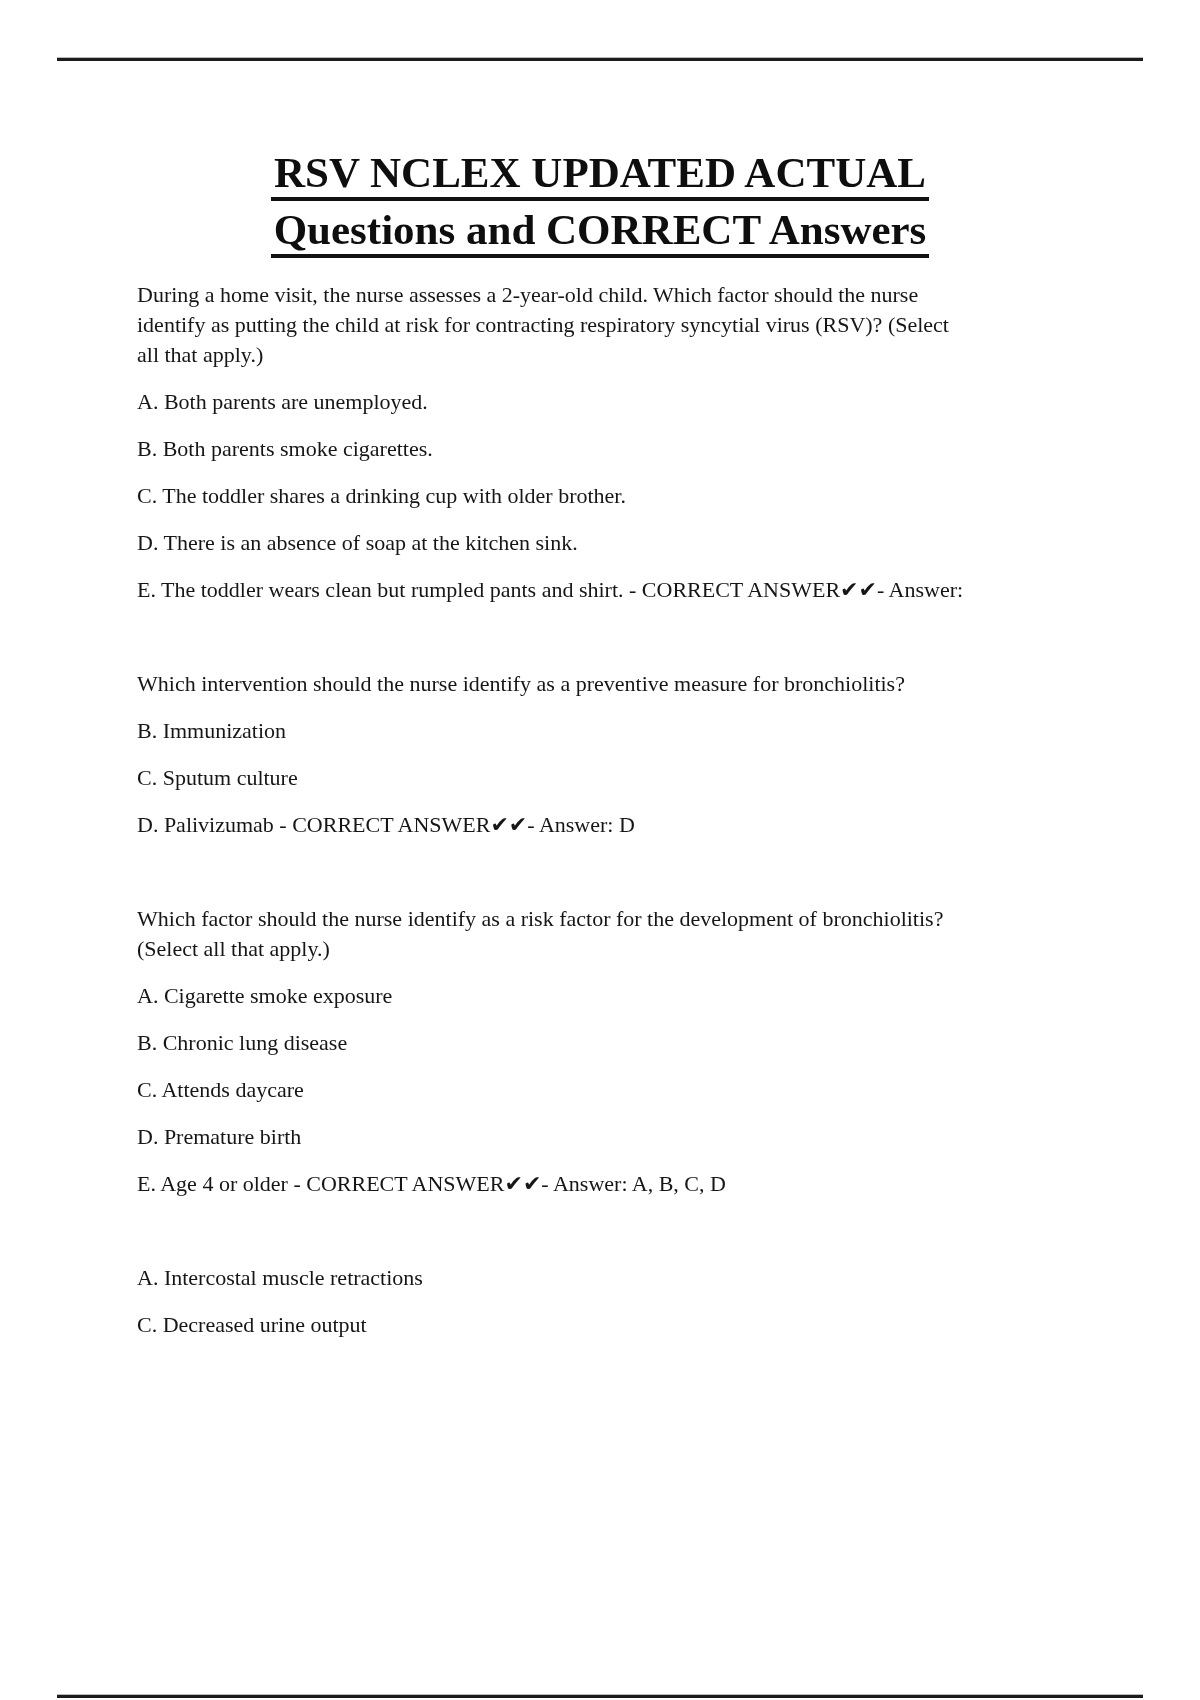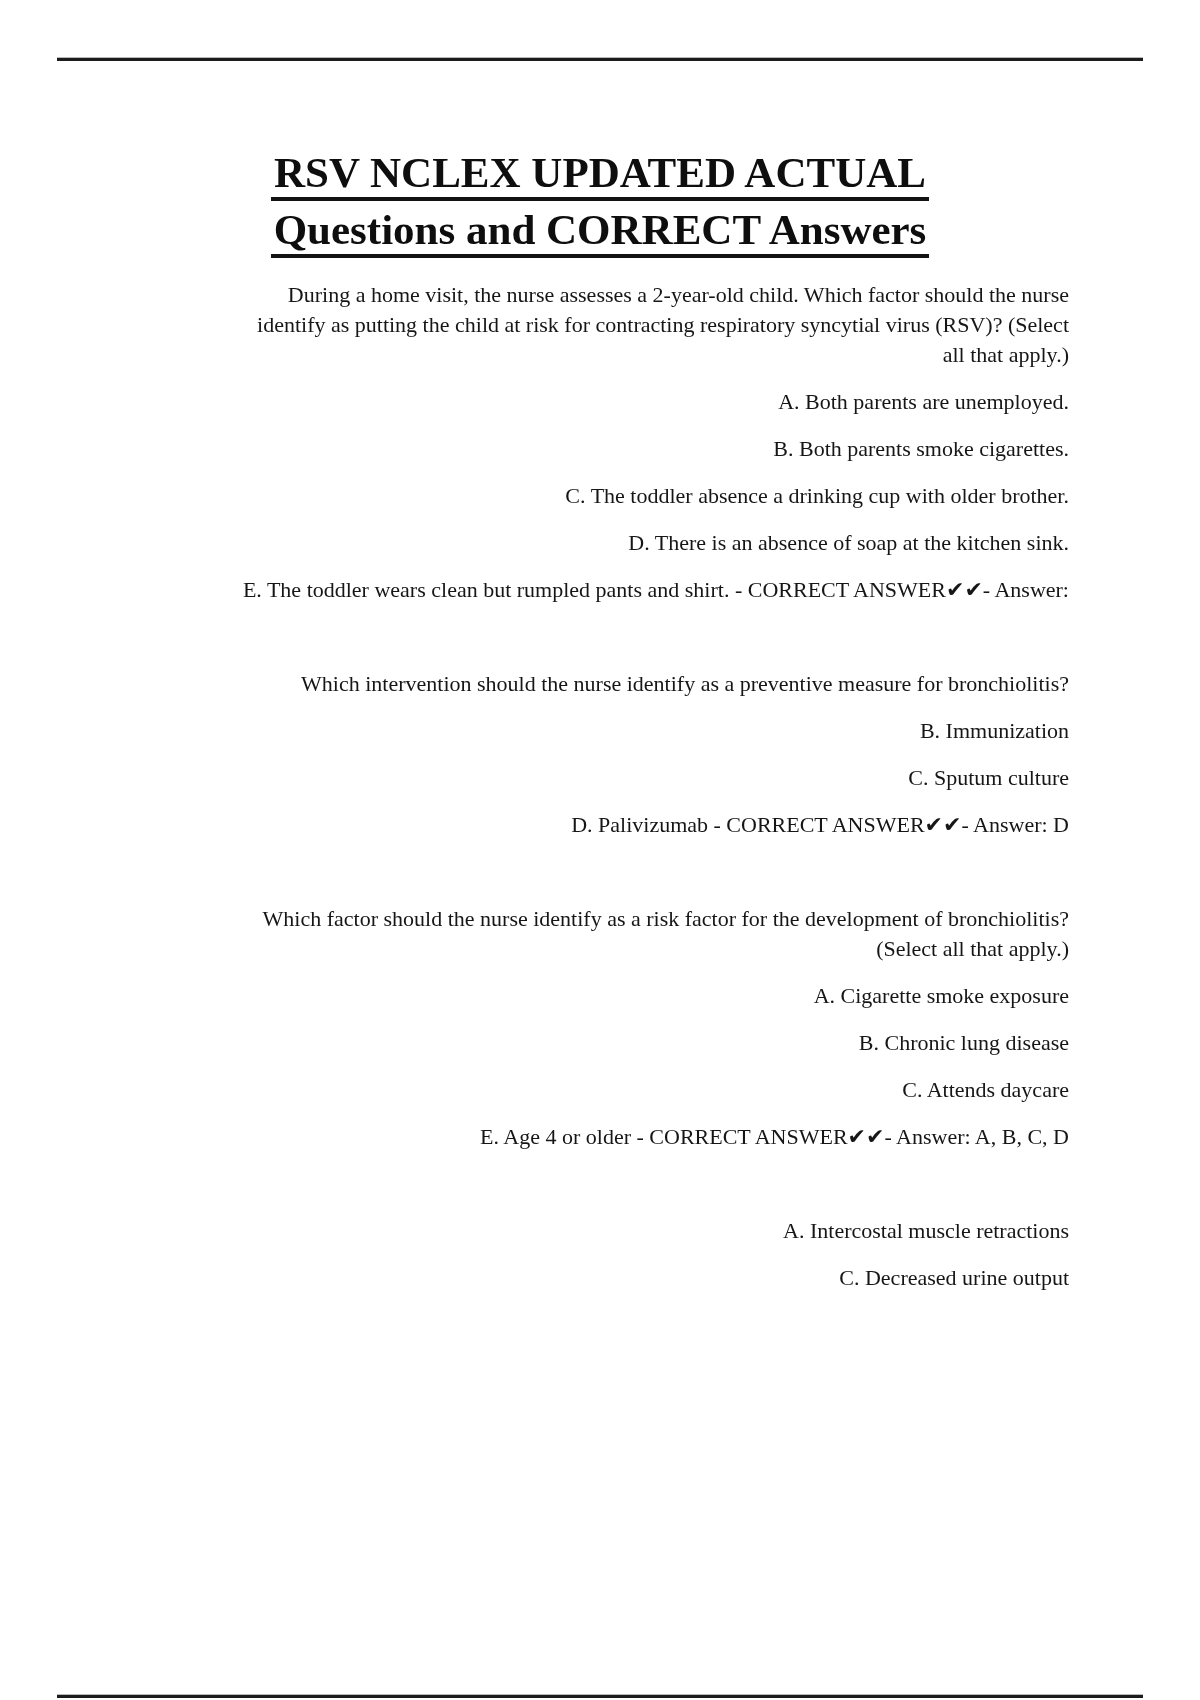--- a/index.html
+++ b/index.html
@@ -48,21 +48,20 @@
     left: 137px;
     width: 932px;
     color: #161616;
   }
   .para {
     margin: 0 0 17px 0;
     font-family: "Liberation Serif", "DejaVu Serif", serif;
     font-size: 22px;
     line-height: 30px;
     font-weight: normal;
-    text-align: right;
   }
   .para .line { display: block; white-space: nowrap; }
   .gap {
     height: 30px;
     margin-bottom: 17px;
   }
 </style>
 </head>
 <body>
 
@@ -80,21 +79,21 @@
     <span class="line">identify as putting the child at risk for contracting respiratory syncytial virus (RSV)? (Select</span>
     <span class="line">all that apply.)</span>
   </p>
   <p class="para">
     <span class="line">A. Both parents are unemployed.</span>
   </p>
   <p class="para">
     <span class="line">B. Both parents smoke cigarettes.</span>
   </p>
   <p class="para">
-    <span class="line">C. The toddler absence a drinking cup with older brother.</span>
+    <span class="line">C. The toddler shares a drinking cup with older brother.</span>
   </p>
   <p class="para">
     <span class="line">D. There is an absence of soap at the kitchen sink.</span>
   </p>
   <p class="para">
     <span class="line">E. The toddler wears clean but rumpled pants and shirt. - CORRECT ANSWER✔✔- Answer:</span>
   </p>
 
   <div class="gap"></div>
 
@@ -120,20 +119,23 @@
   <p class="para">
     <span class="line">A. Cigarette smoke exposure</span>
   </p>
   <p class="para">
     <span class="line">B. Chronic lung disease</span>
   </p>
   <p class="para">
     <span class="line">C. Attends daycare</span>
   </p>
   <p class="para">
+    <span class="line">D. Premature birth</span>
+  </p>
+  <p class="para">
     <span class="line">E. Age 4 or older - CORRECT ANSWER✔✔- Answer: A, B, C, D</span>
   </p>
 
   <div class="gap"></div>
 
   <p class="para">
     <span class="line">A. Intercostal muscle retractions</span>
   </p>
   <p class="para">
     <span class="line">C. Decreased urine output</span>

